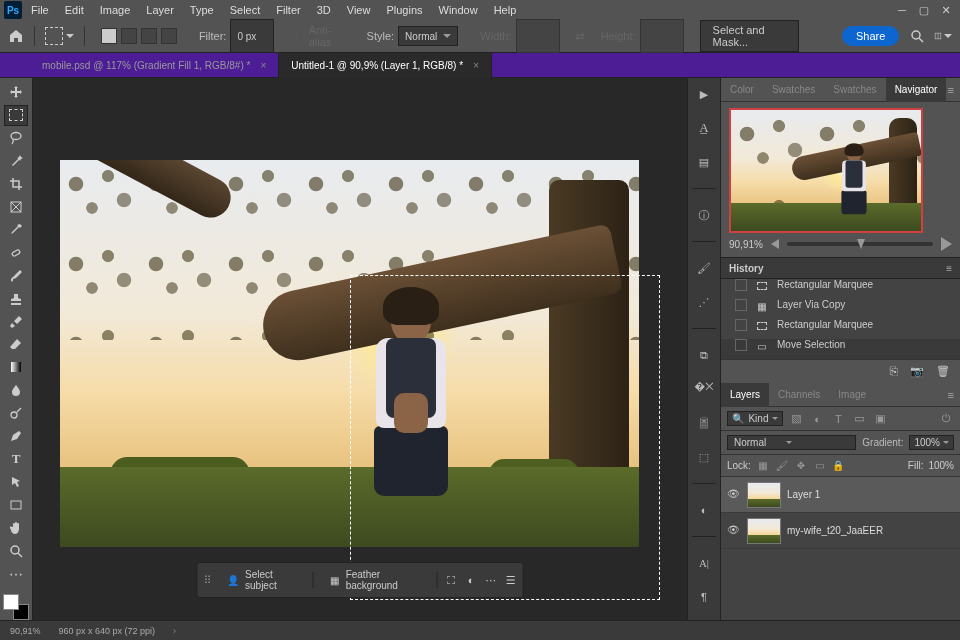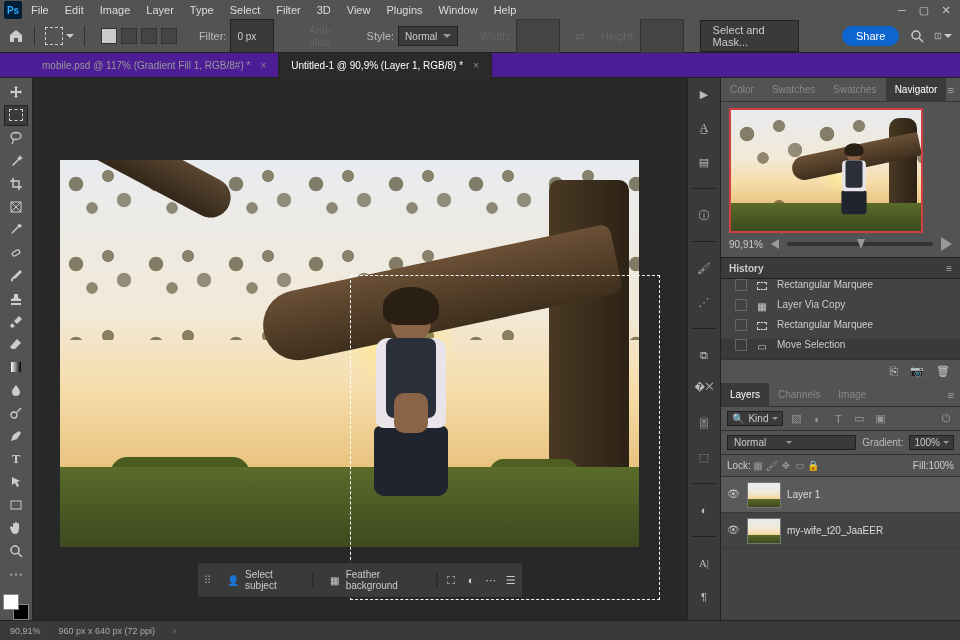--- a/index.html
+++ b/index.html
@@ -83,21 +83,21 @@
 .layerfilter{display:flex;align-items:center;height:24px;padding:0 6px;gap:5px;border-bottom:1px solid #333}
 .layerfilter .kindsel{background:#3a3a3a;border:1px solid #222;padding:1px 4px;display:flex;align-items:center;gap:4px;font-size:10px}
 .layerfilter .kindsel:after{content:"";width:0;height:0;border-left:3px solid transparent;border-right:3px solid transparent;border-top:3px solid #999}
 .layerfilter .fico{width:16px;height:16px;display:flex;align-items:center;justify-content:center;color:#999}
 .layerblend{display:flex;align-items:center;height:24px;padding:0 6px;gap:6px;border-bottom:1px solid #333;font-size:10px}
 .layerblend .bsel{background:#3a3a3a;border:1px solid #222;padding:1px 6px;display:flex;align-items:center;gap:20px;flex:1}
 .layerblend .bsel:after{content:"";width:0;height:0;border-left:3px solid transparent;border-right:3px solid transparent;border-top:3px solid #999}
 .layerblend .lbl2{color:#bbb}
 .layerblend .opv{background:#3a3a3a;border:1px solid #222;padding:1px 4px;display:flex;align-items:center;gap:3px}
 .layerblend .opv:after{content:"";width:0;height:0;border-left:3px solid transparent;border-right:3px solid transparent;border-top:3px solid #999}
-.layerlock{display:flex;align-items:center;height:22px;padding:0 6px;border-bottom:1px solid #333;font-size:10px}
+.layerlock{display:flex;align-items:center;height:22px;padding:0 6px;gap:5px;border-bottom:1px solid #333;font-size:10px}
 .layerlock .lico{width:14px;height:14px;display:flex;align-items:center;justify-content:center;color:#999}
 .layerlist{flex:1;background:#434343;overflow:hidden}
 .layerrow{display:flex;align-items:center;height:36px;padding:0 6px;gap:6px;font-size:10px;border-bottom:1px solid #3a3a3a}
 .layerrow.sel{background:#5a5a5a}
 .layerrow .eye{width:14px;height:14px;color:#ccc}
 .layerrow .lthumb{width:34px;height:26px;border:1px solid #777;background:#888;position:relative;overflow:hidden}
 .layerrow .lname{color:#ddd}
 .statusbar{position:absolute;bottom:0;left:0;right:0;height:20px;background:#3a3a3a;display:flex;align-items:center;padding:0 10px;font-size:9px;color:#aaa;gap:18px;border-top:1px solid #222}
 svg{display:block}
 </style>

